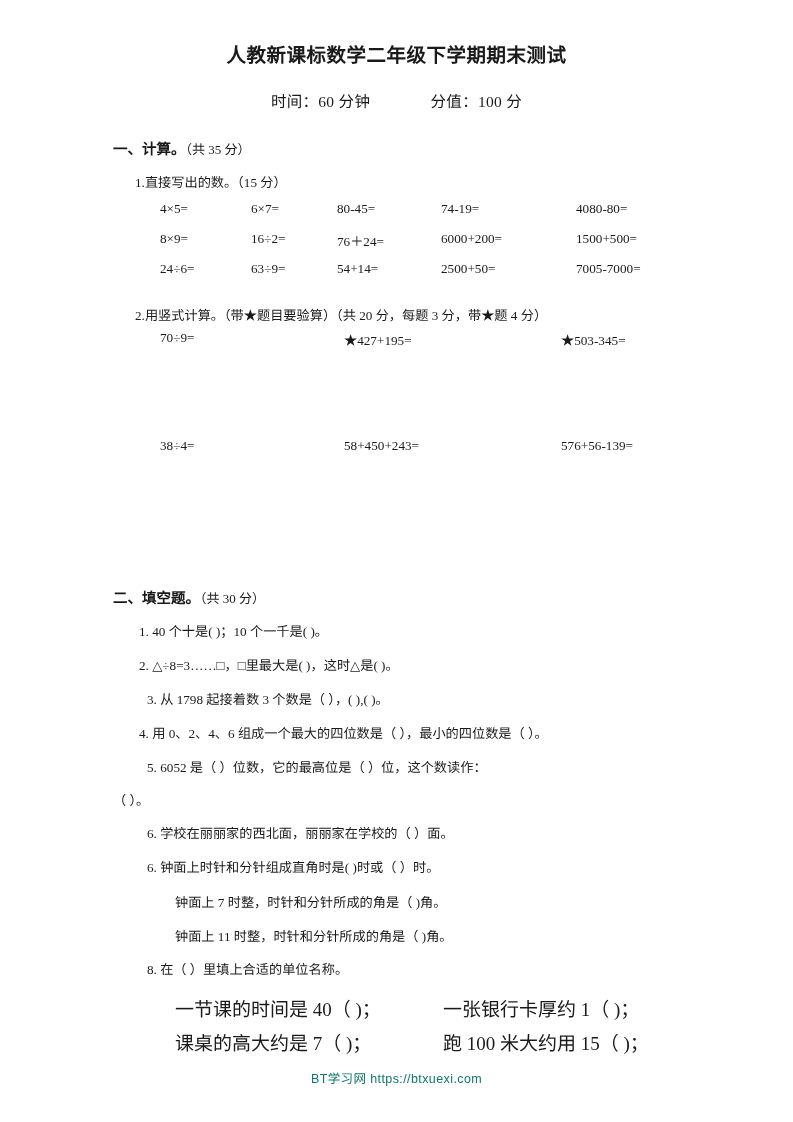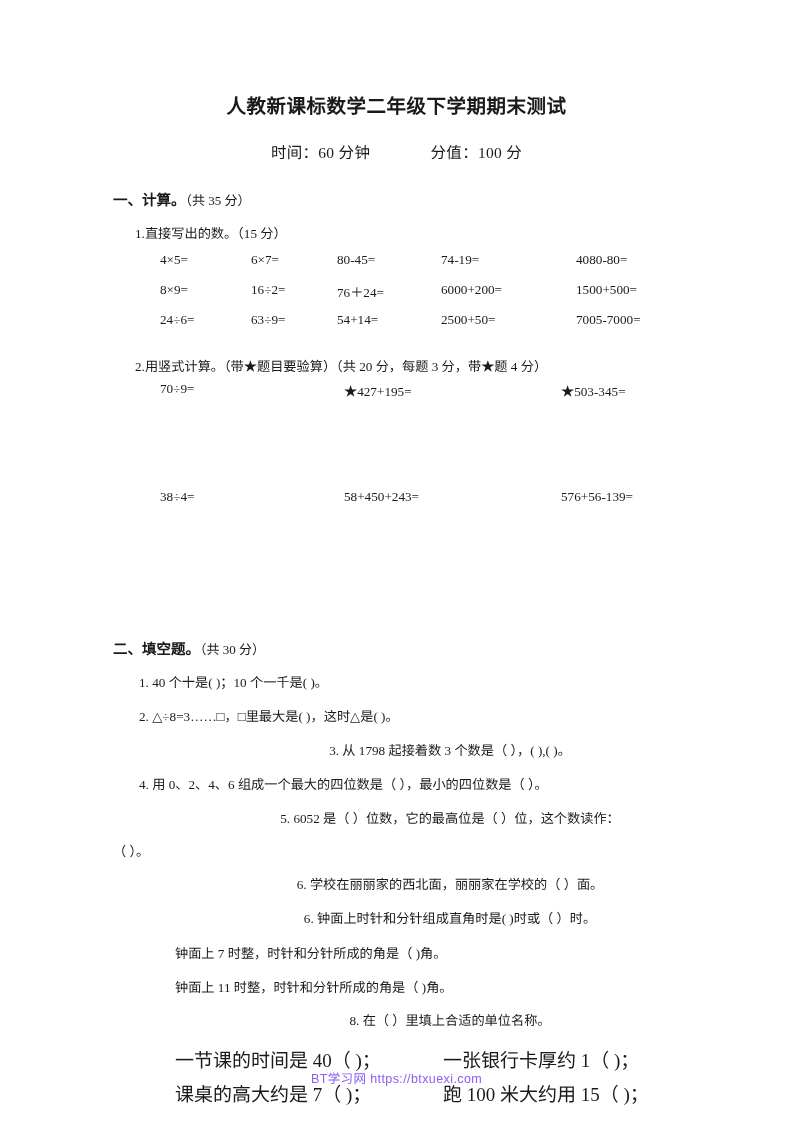--- a/index.html
+++ b/index.html
@@ -22,21 +22,21 @@
     padding: 0;
   }
 
   
   .doc-title {
     text-align: center;
     font-size: 19.5px;
     font-weight: bold;
     letter-spacing: 0.5px;
     margin: 0;
-    padding-top: 95px;
+    padding-top: 44px;
     line-height: 1.2;
   }
   .doc-subtitle {
     text-align: center;
     font-size: 15.5px;
     margin: 0;
     padding-top: 22px;
     letter-spacing: 0.3px;
   }
   .doc-subtitle .gap {
@@ -106,21 +106,21 @@
   }
 
   
   .fb-item {
     font-size: 13.2px;
     margin-top: 16px;
     padding-left: 26px;
     white-space: nowrap;
     line-height: 1.35;
   }
-  .fb-item.indent-wide { padding-left: 34px; text-align: center; }
+  .fb-item.indent-wide { padding-left: 34px; }
   .fb-cont {
     font-size: 13.2px;
     margin-top: 14px;
     padding-left: 0px;
     white-space: nowrap;
   }
   .fb-sub {
     font-size: 13.2px;
     margin-top: 15px;
     padding-left: 62px;
@@ -137,21 +137,21 @@
   .fb-two .col-b { position: absolute; left: 330px; top: 0; }
 
   
   .footer {
     position: absolute;
     left: 0;
     right: 0;
     top: 1068px;
     text-align: center;
     font-size: 12.5px;
-    color: #8b5cf6;
+    color: #0f766e;
     font-family: "Liberation Sans", sans-serif;
     letter-spacing: 0.4px;
   }
 </style>
 </head>
 <body>
 
 <div class="page">
 
   <h1 class="doc-title">人教新课标数学二年级下学期期末测试</h1>

